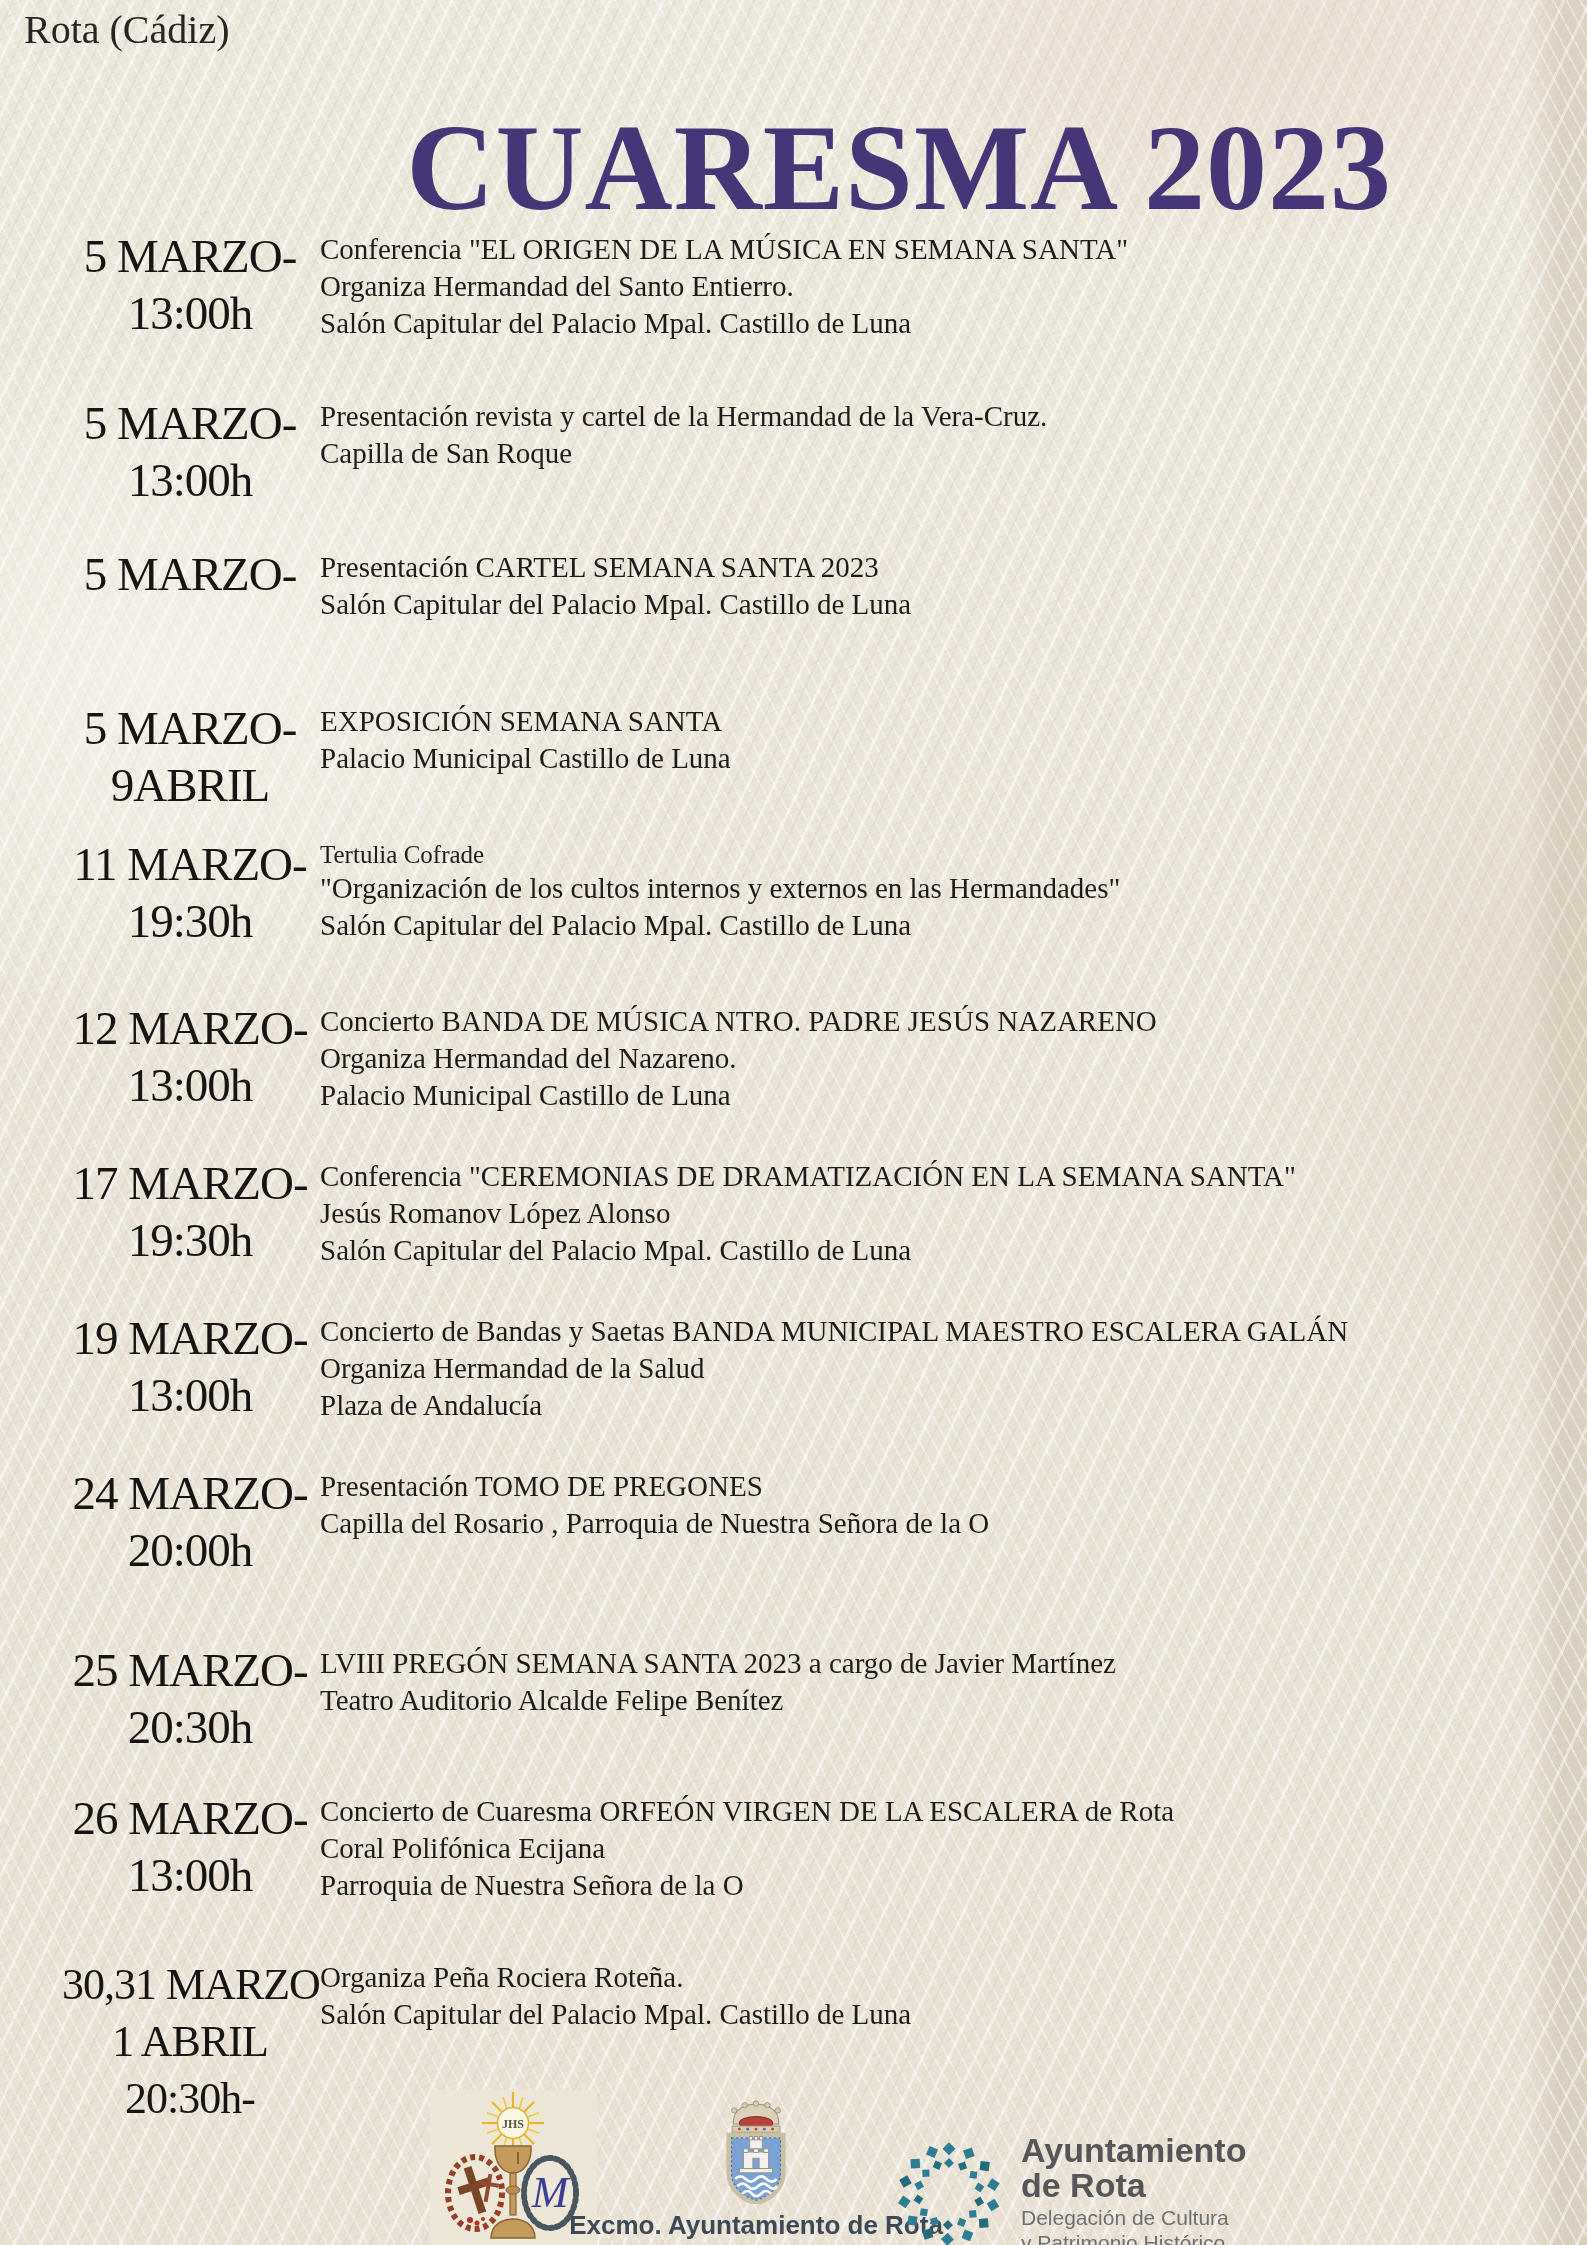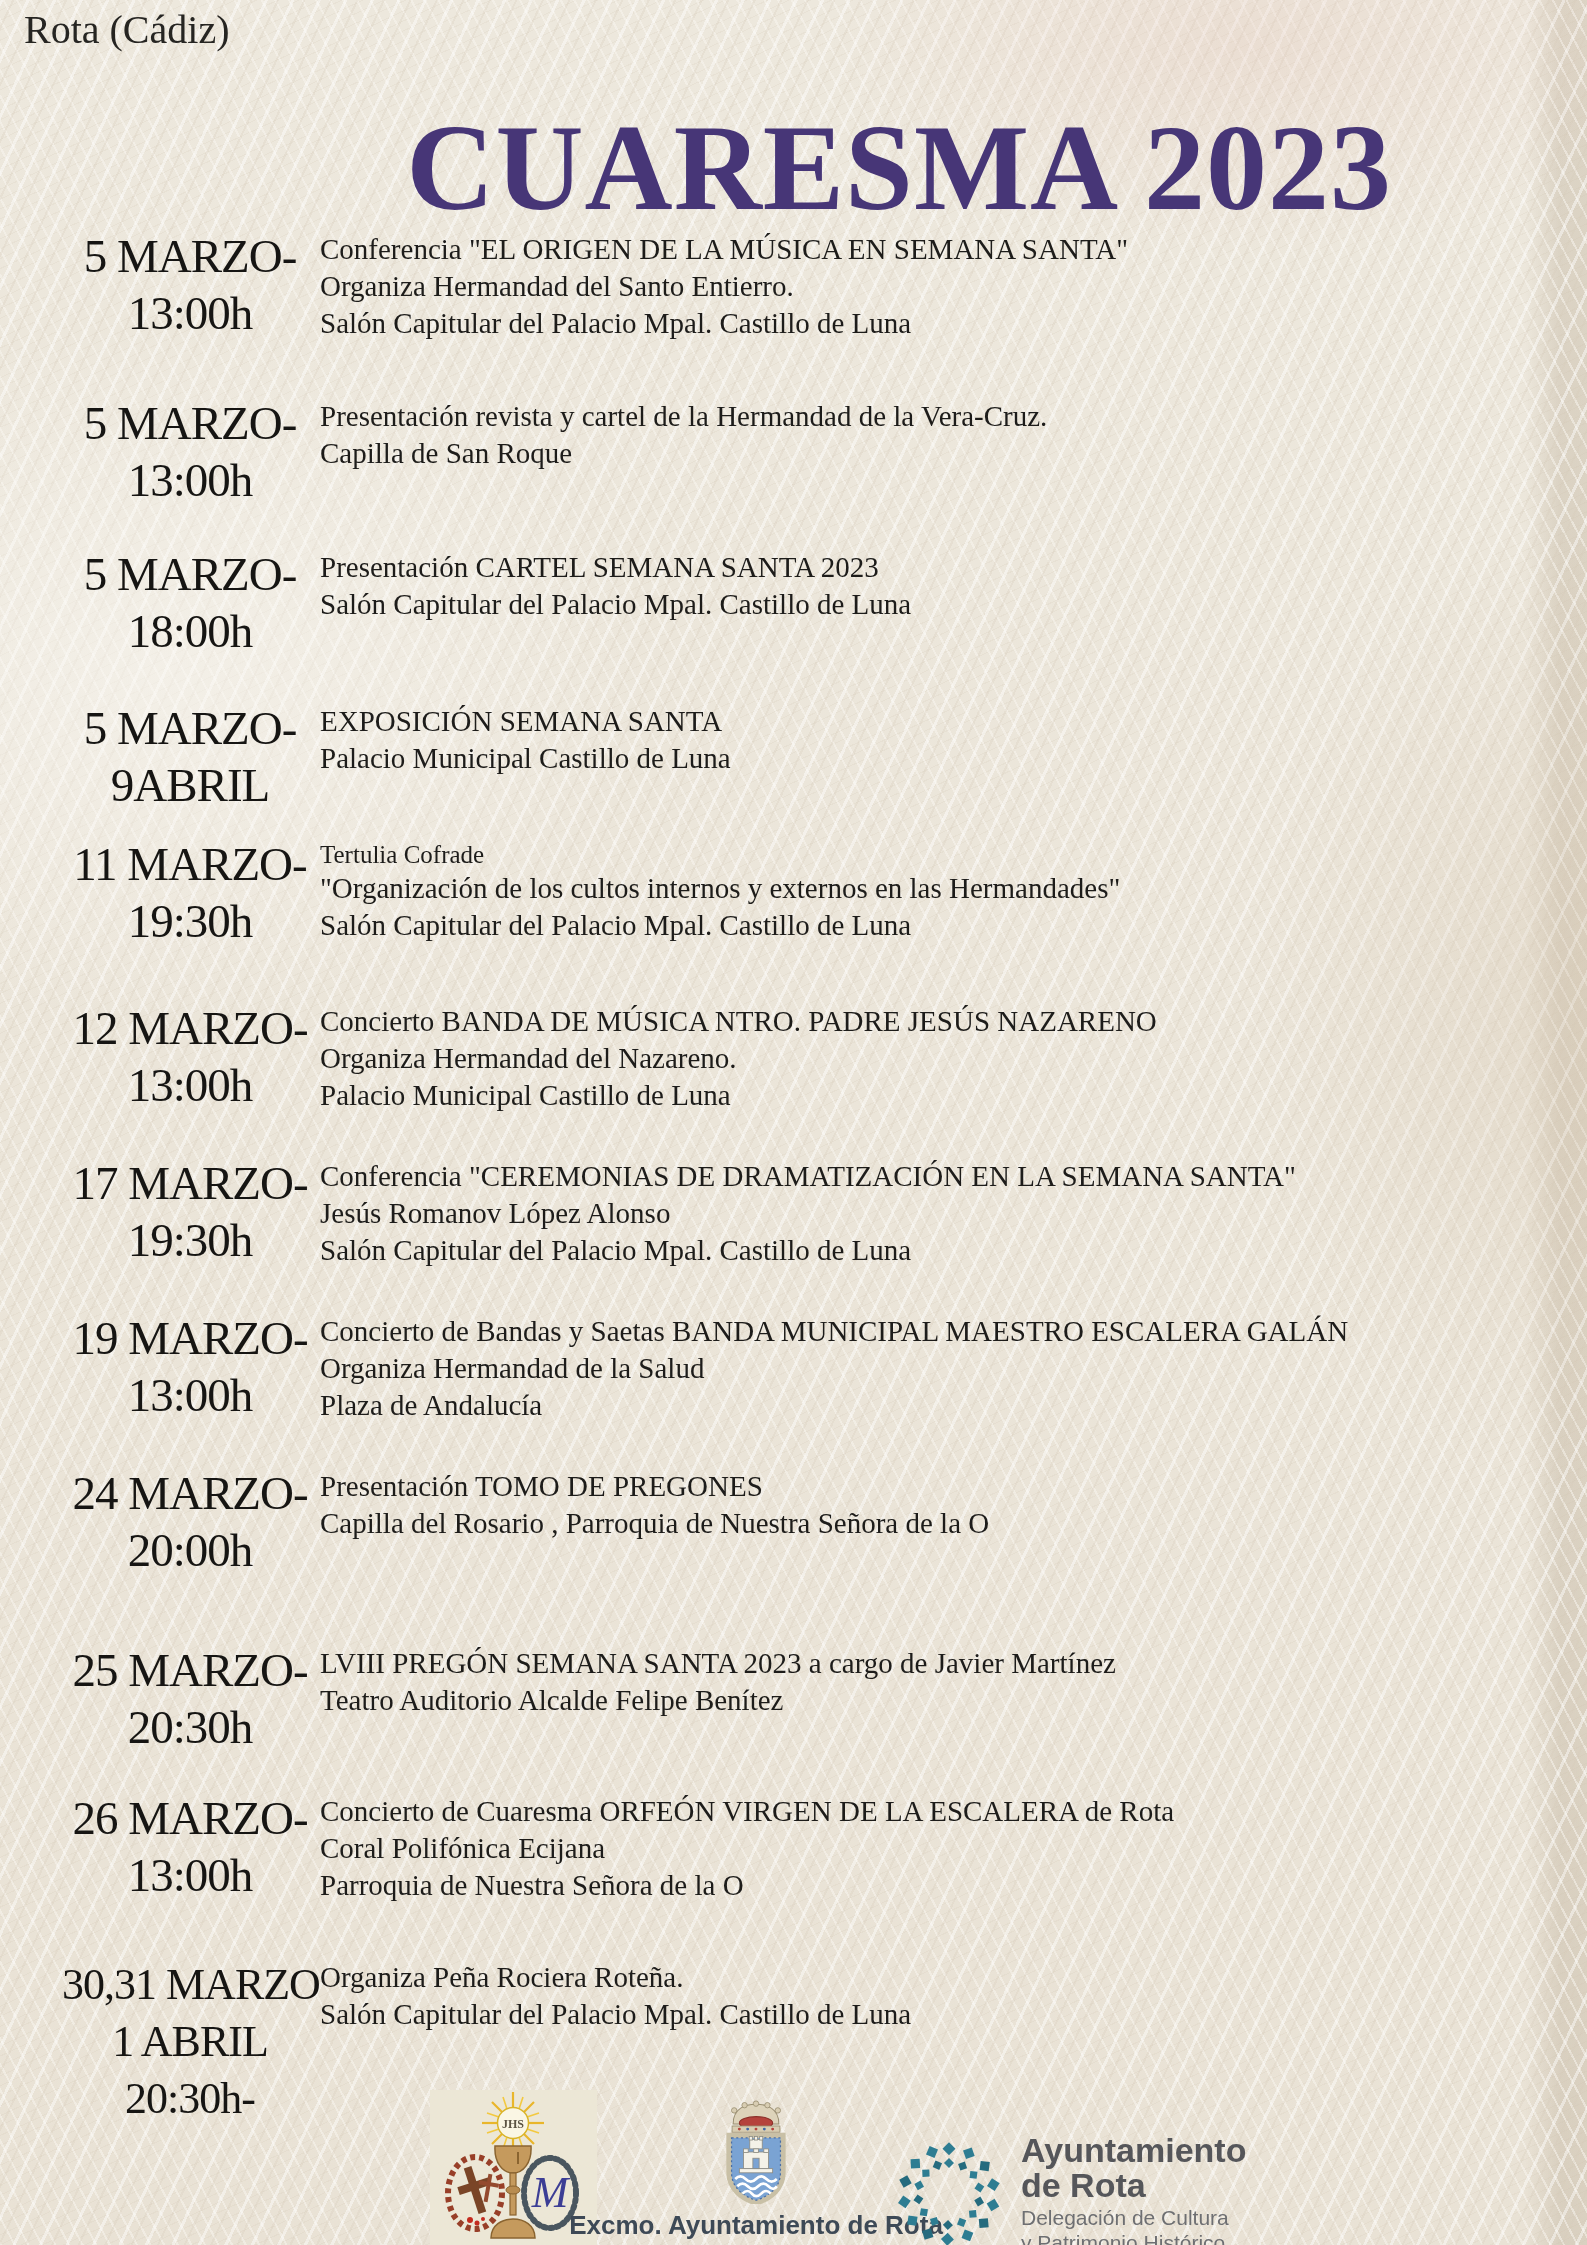--- a/index.html
+++ b/index.html
@@ -115,21 +115,20 @@
         </div>
       <div class="event-desc">
           <div class="desc-line">Presentación revista y cartel  de la Hermandad de la Vera-Cruz.</div>
           <div class="desc-line">Capilla de San Roque</div>
         </div>
     </div>
 
     <div class="event-row">
       <div class="event-date">
           <div class="date-line">5 MARZO-</div>
-          <div class="date-line">18:00h</div>
         </div>
       <div class="event-desc">
           <div class="desc-line">Presentación  CARTEL SEMANA SANTA 2023</div>
           <div class="desc-line">Salón Capitular del Palacio Mpal. Castillo de Luna</div>
         </div>
     </div>
 
     <div class="event-row">
       <div class="event-date">
           <div class="date-line">5 MARZO-</div>

